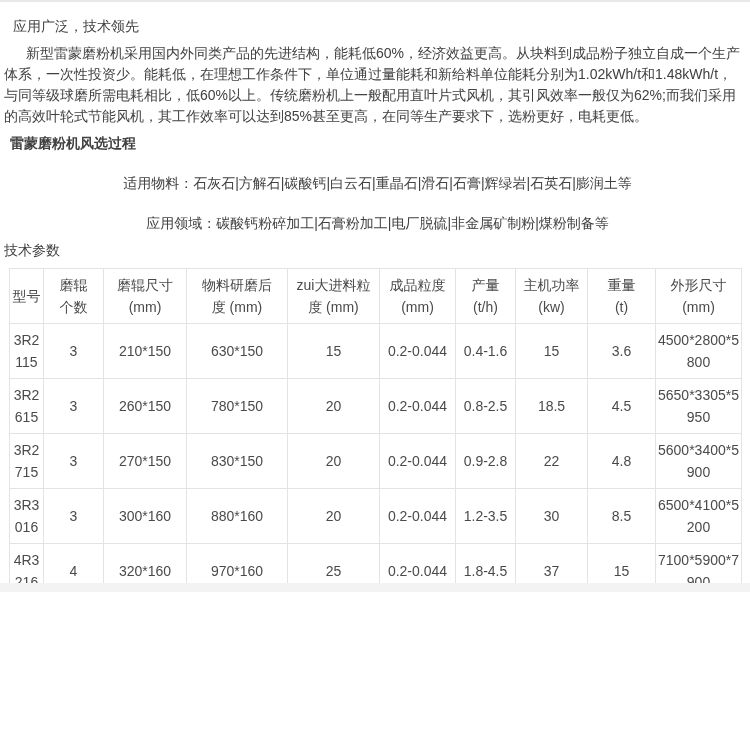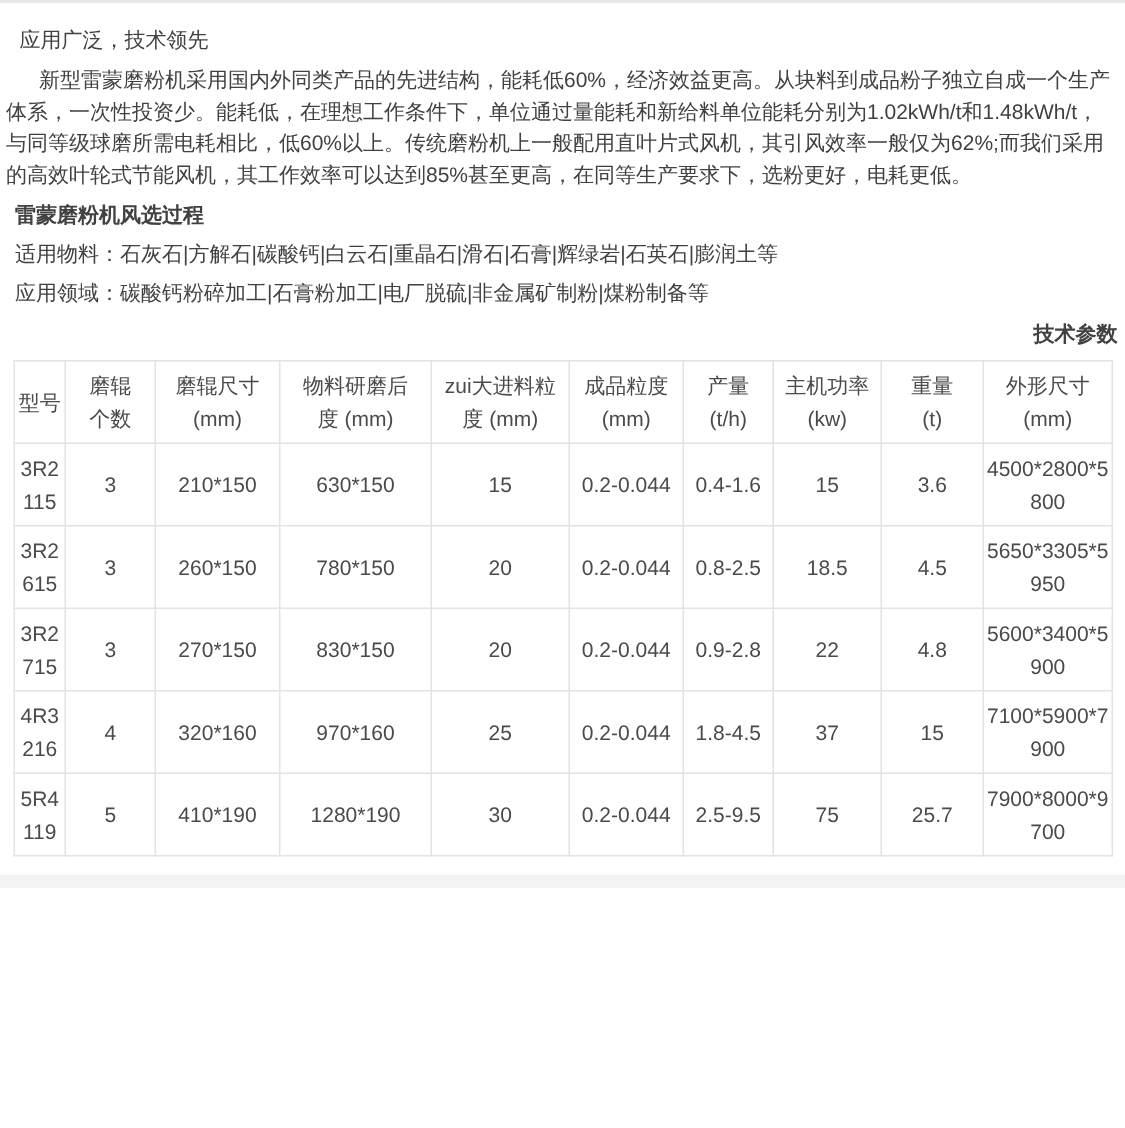--- a/index.html
+++ b/index.html
@@ -24,24 +24,24 @@
     margin: 4px 0;
   }
   .intro-title { margin: 6px 0 6px 9px; }
   .para-overview { text-indent: 9px; }
   .para-advantages { text-indent: 22px; }
   .section-heading {
     font-weight: bold;
     margin: 6px 0 4px 6px;
   }
   .para-process { text-indent: 4px; }
-  .info-line { margin: 5px 0 2px 6px; }
+  .info-line { margin: 19px 0 2px 6px; text-align: center; }
   .table-title {
-    text-align: right;
-    font-weight: bold;
+    text-align: left;
+    font-weight: normal;
     margin: 6px 0 7px 0;
   }
   table.specs {
     border-collapse: collapse;
     table-layout: fixed;
     width: 732px;
     margin-left: 5px;
     background: #ffffff;
   }
   table.specs th,
@@ -163,20 +163,32 @@
           <td>270*150</td>
           <td>830*150</td>
           <td>20</td>
           <td>0.2-0.044</td>
           <td>0.9-2.8</td>
           <td>22</td>
           <td>4.8</td>
           <td class="wrap">5600*3400*5900</td>
         </tr>
         <tr>
+          <td class="wrap">3R3016</td>
+          <td>3</td>
+          <td>300*160</td>
+          <td>880*160</td>
+          <td>20</td>
+          <td>0.2-0.044</td>
+          <td>1.2-3.5</td>
+          <td>30</td>
+          <td>8.5</td>
+          <td class="wrap">6500*4100*5200</td>
+        </tr>
+        <tr>
           <td class="wrap">4R3216</td>
           <td>4</td>
           <td>320*160</td>
           <td>970*160</td>
           <td>25</td>
           <td>0.2-0.044</td>
           <td>1.8-4.5</td>
           <td>37</td>
           <td>15</td>
           <td class="wrap">7100*5900*7900</td>

